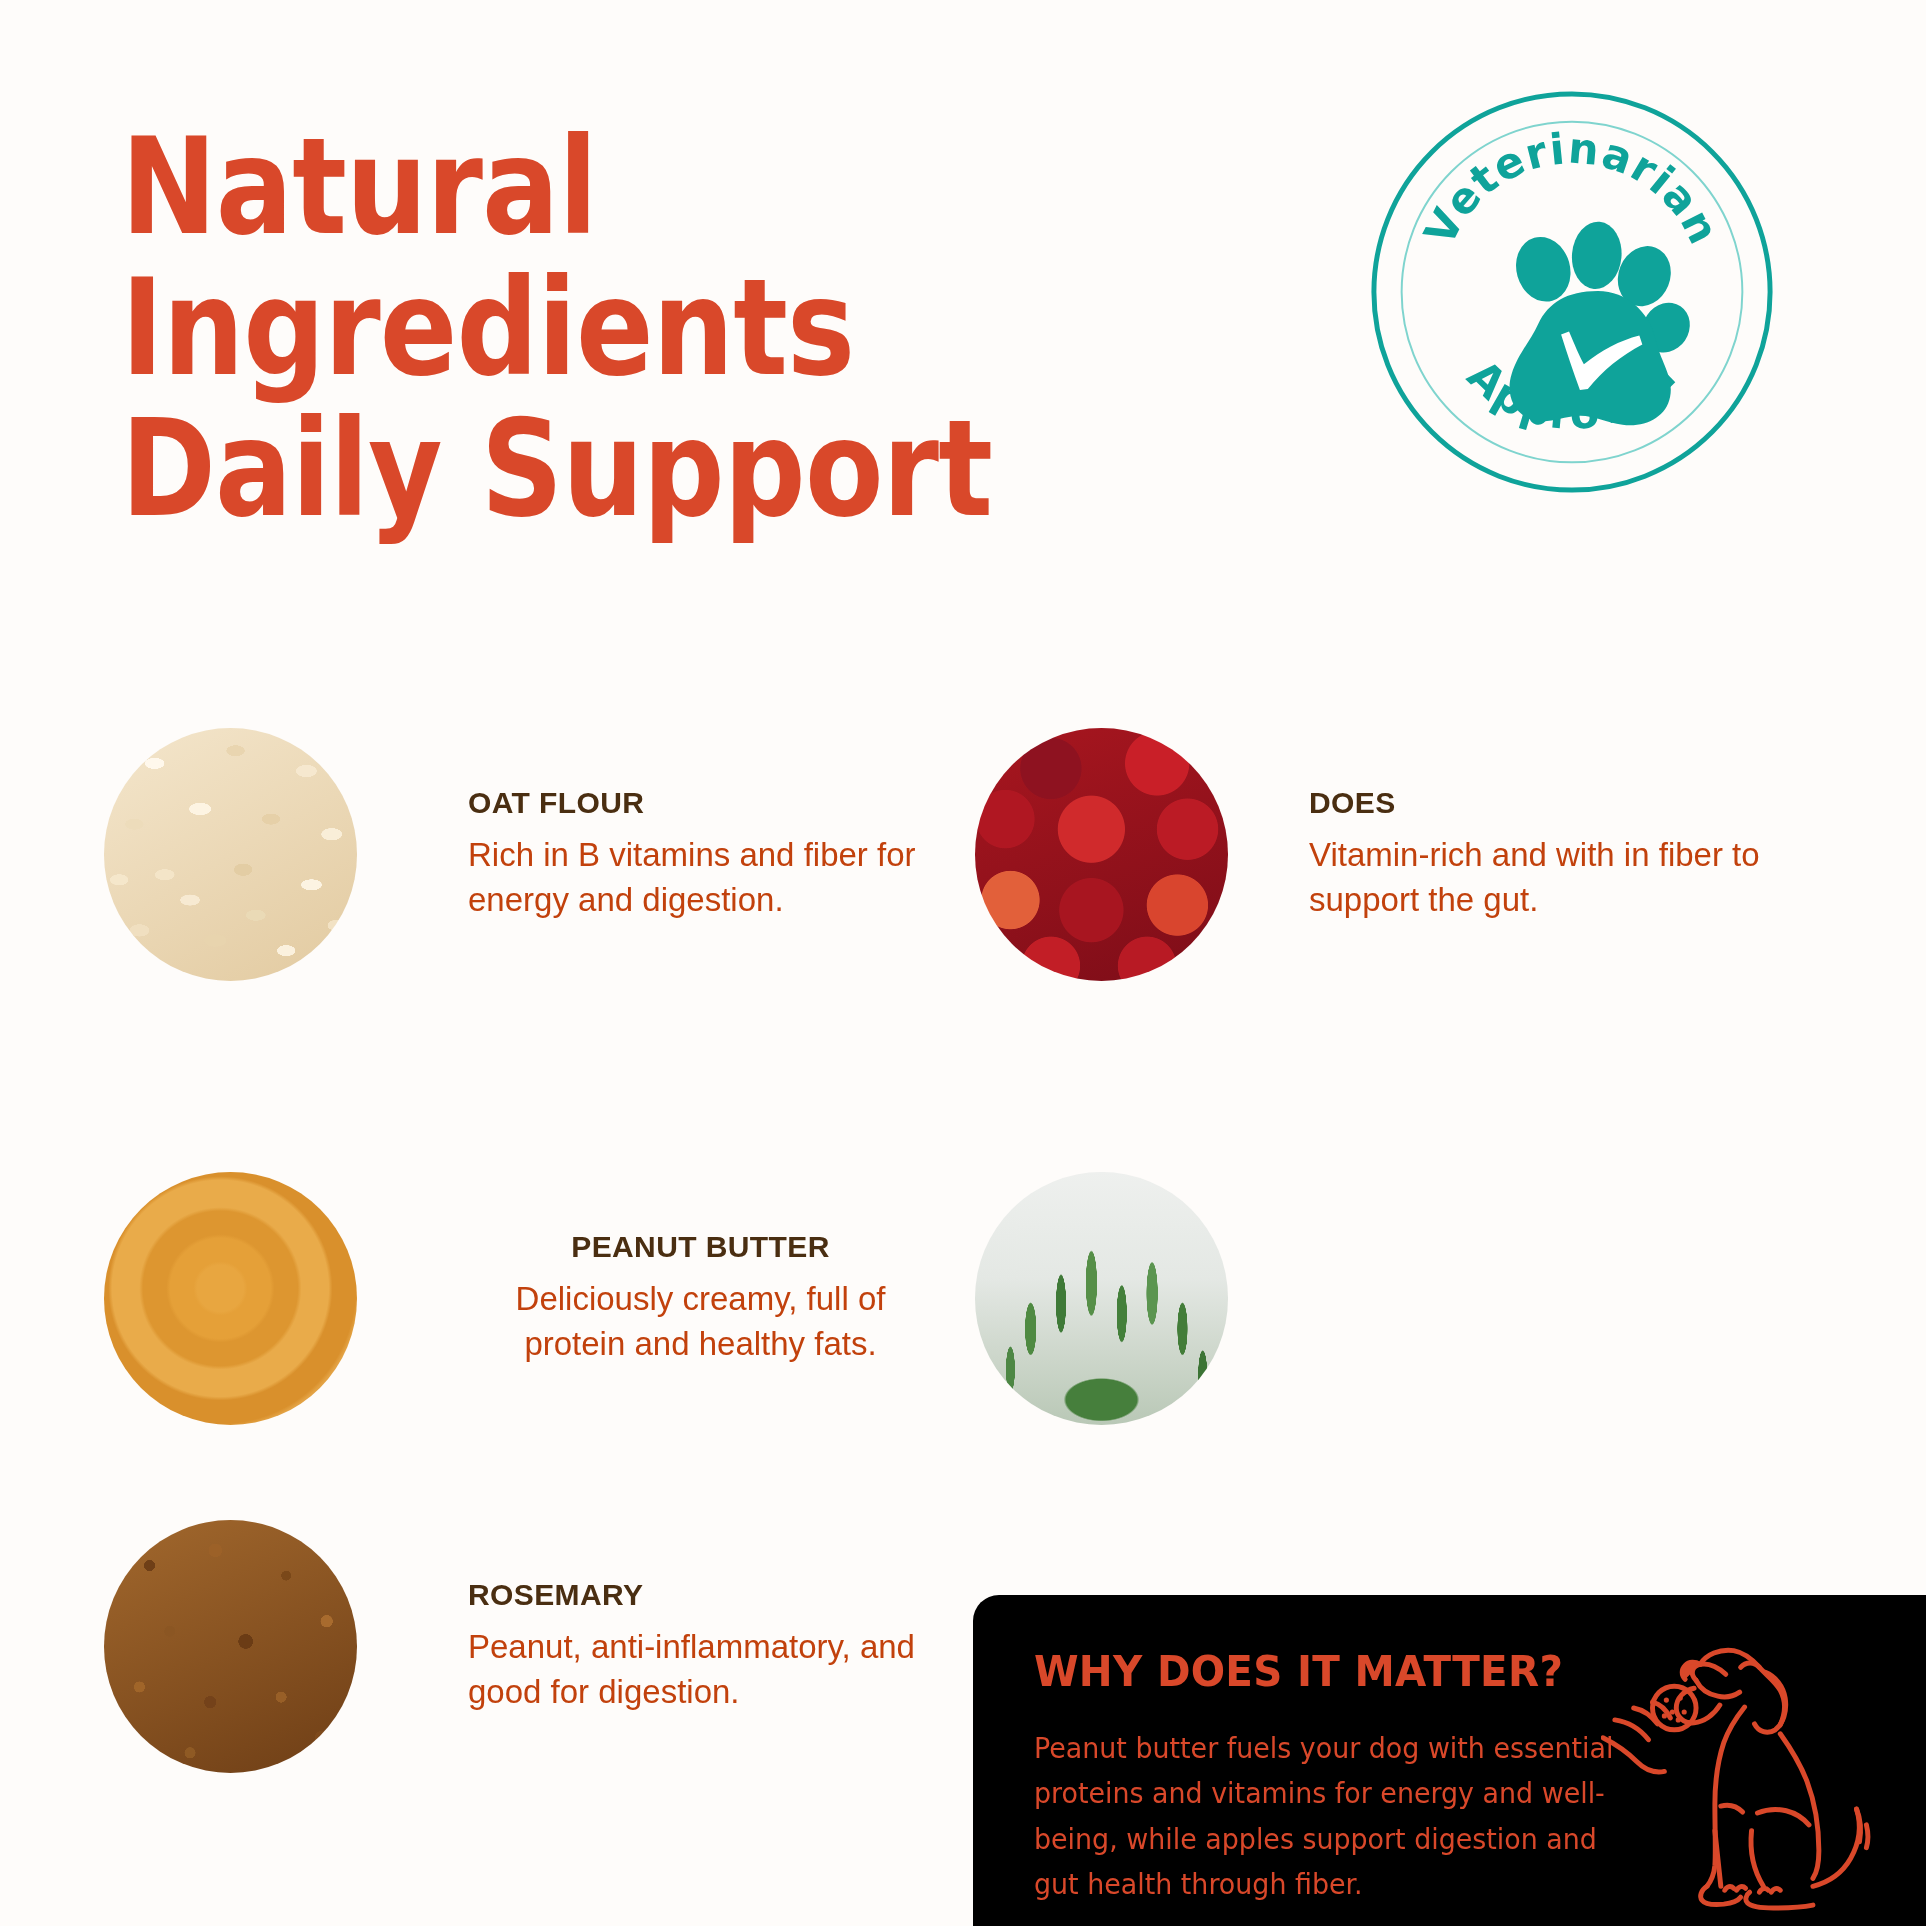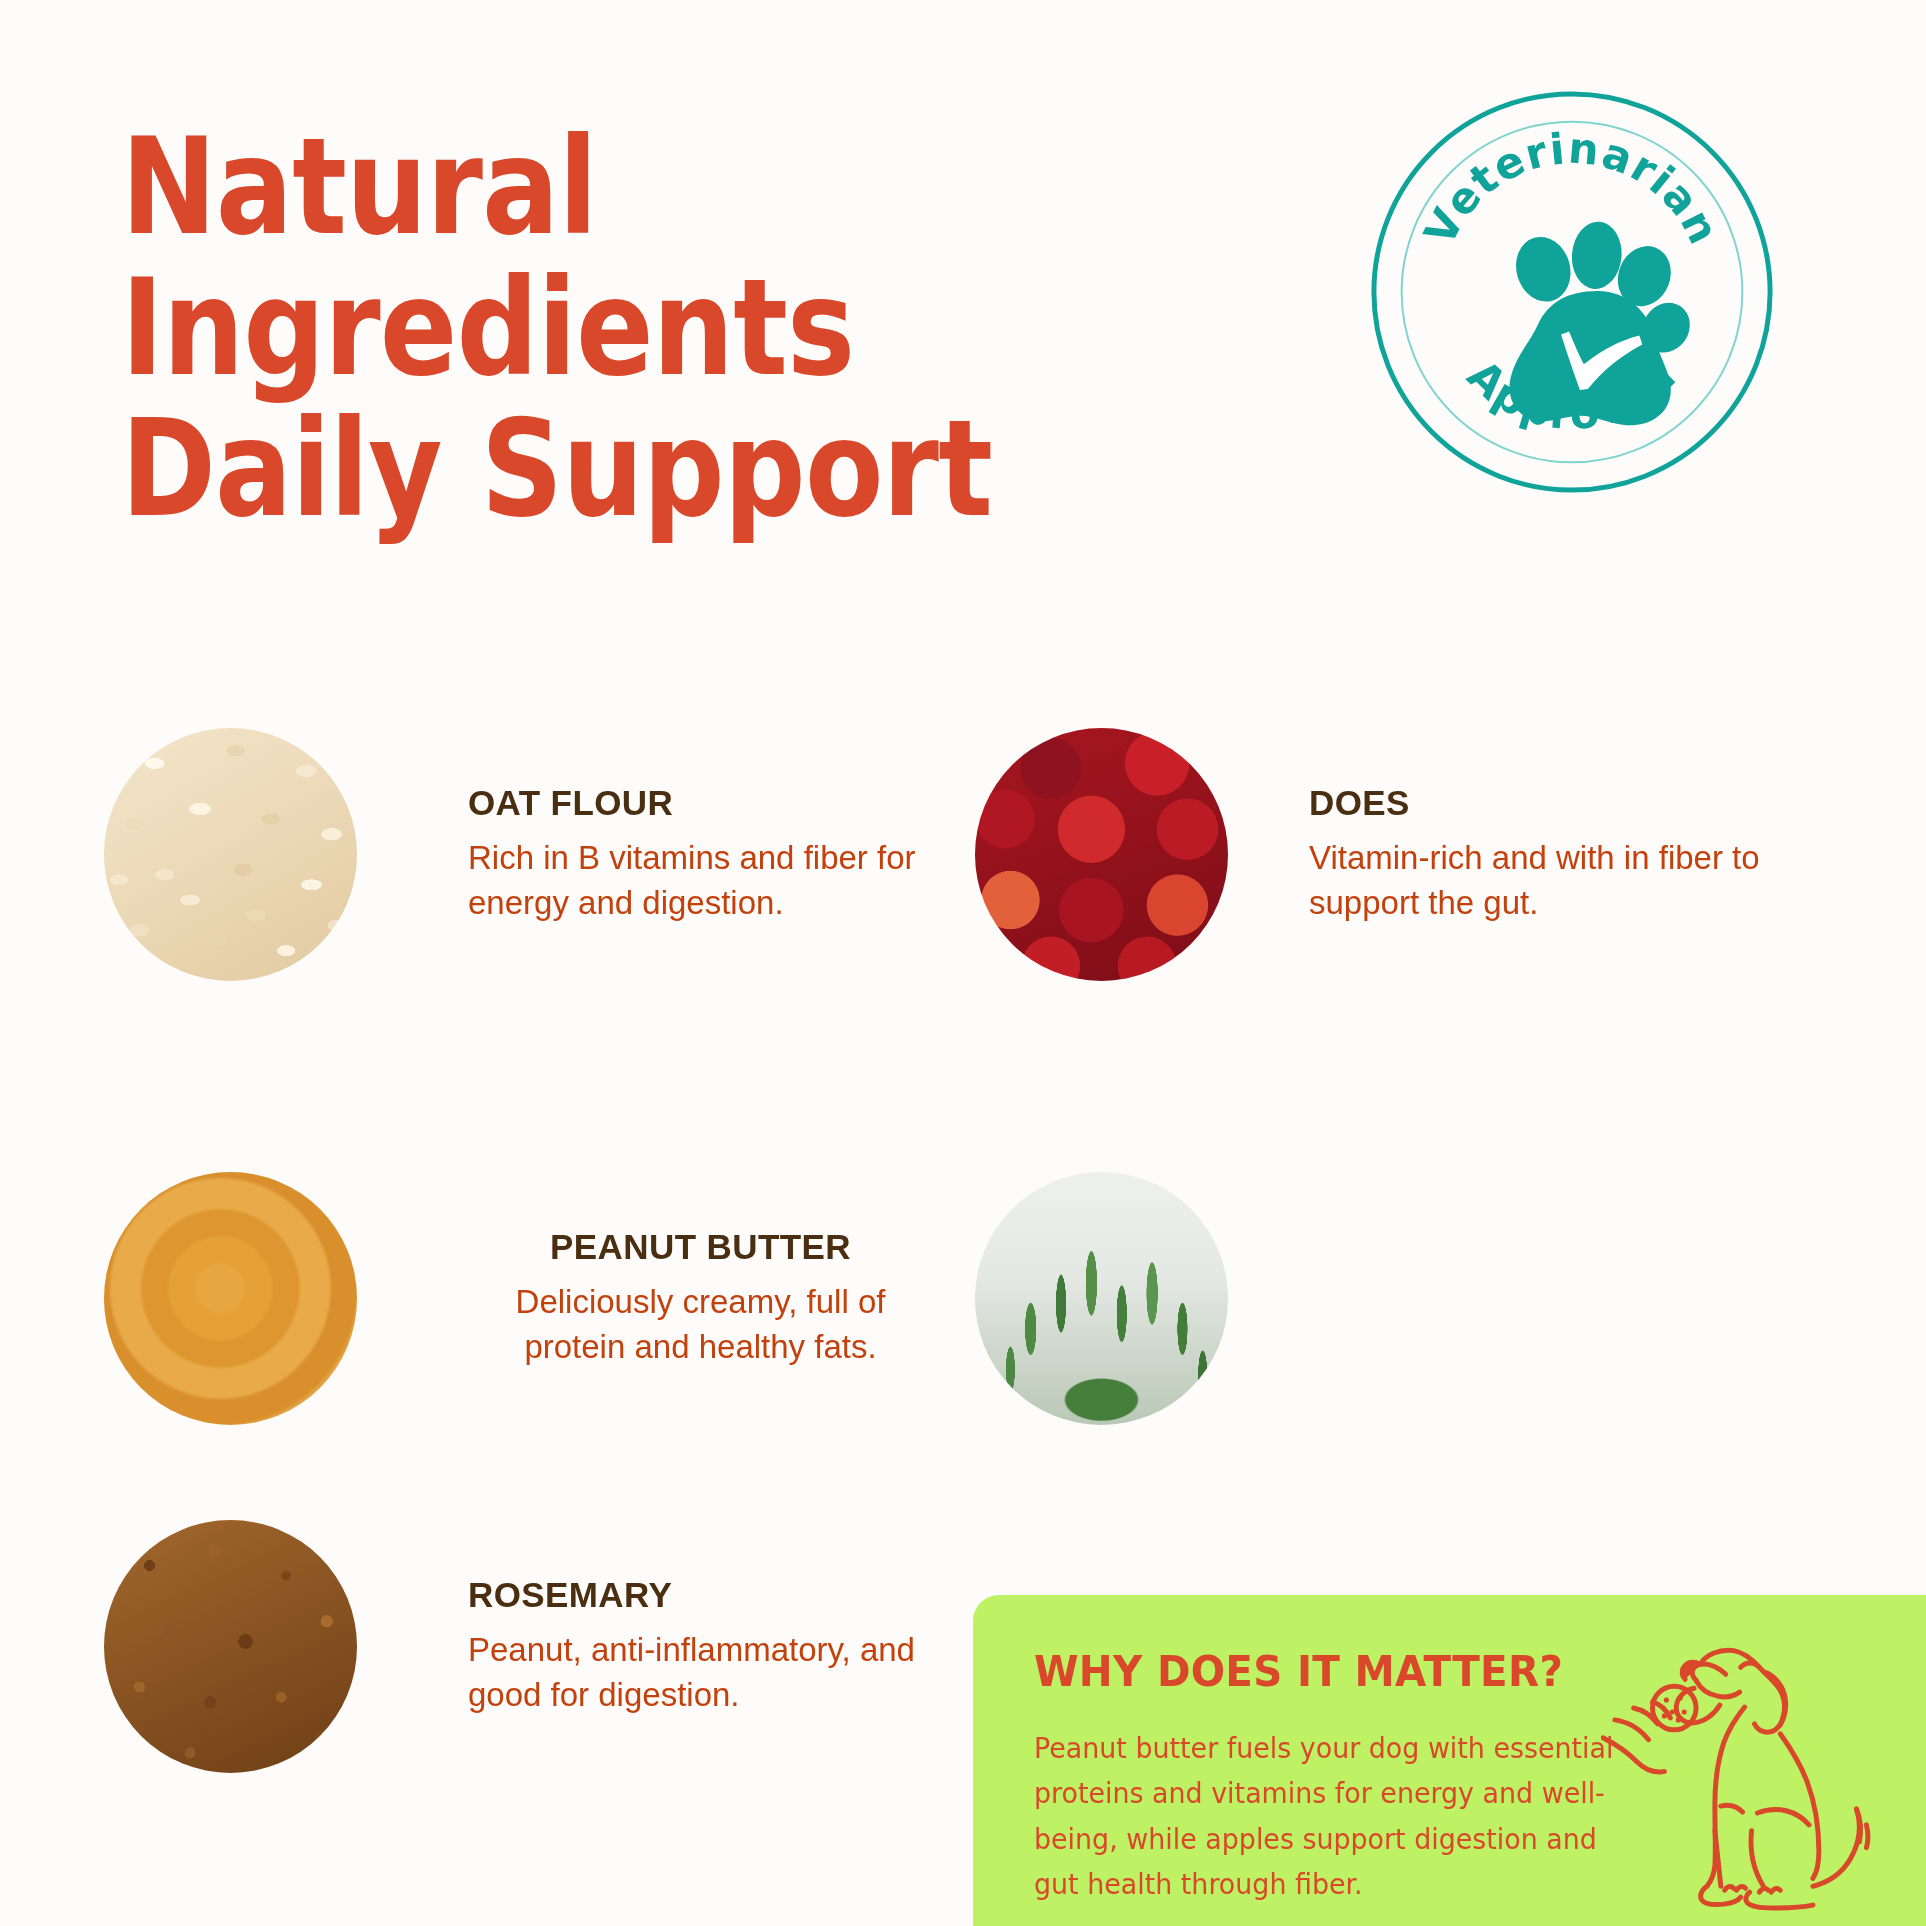--- a/index.html
+++ b/index.html
@@ -58,21 +58,21 @@
     overflow:hidden;
     position:relative;
   }
   .ing-text {
     margin-left:0;
     padding-left:0;
   }
   .ing-name {
     color:#4A2E11;
     font-weight:700;
-    font-size:35px;
+    font-size:30px;
     letter-spacing:0.4px;
     line-height:1.15;
     white-space:nowrap;
   }
   .ing-desc {
     color:#c2410c;
     font-weight:400;
     font-size:33px;
     line-height:1.38;
     margin-top:11px;
@@ -151,21 +151,21 @@
       linear-gradient(155deg,#a2682d,#6e3e16);
   }
 
   
   .why {
     position:absolute;
     left:973px;
     top:1595px;
     width:953px;
     height:332px;
-    background:#bef264;
+    background:#000000;
     border-top-left-radius:26px;
   }
   .why-heading {
     position:absolute;
     left:61px;
     top:51px;
     color:#D9482A;
     font-family:"DejaVu Sans", sans-serif;
     font-weight:700;
     font-size:43px;

